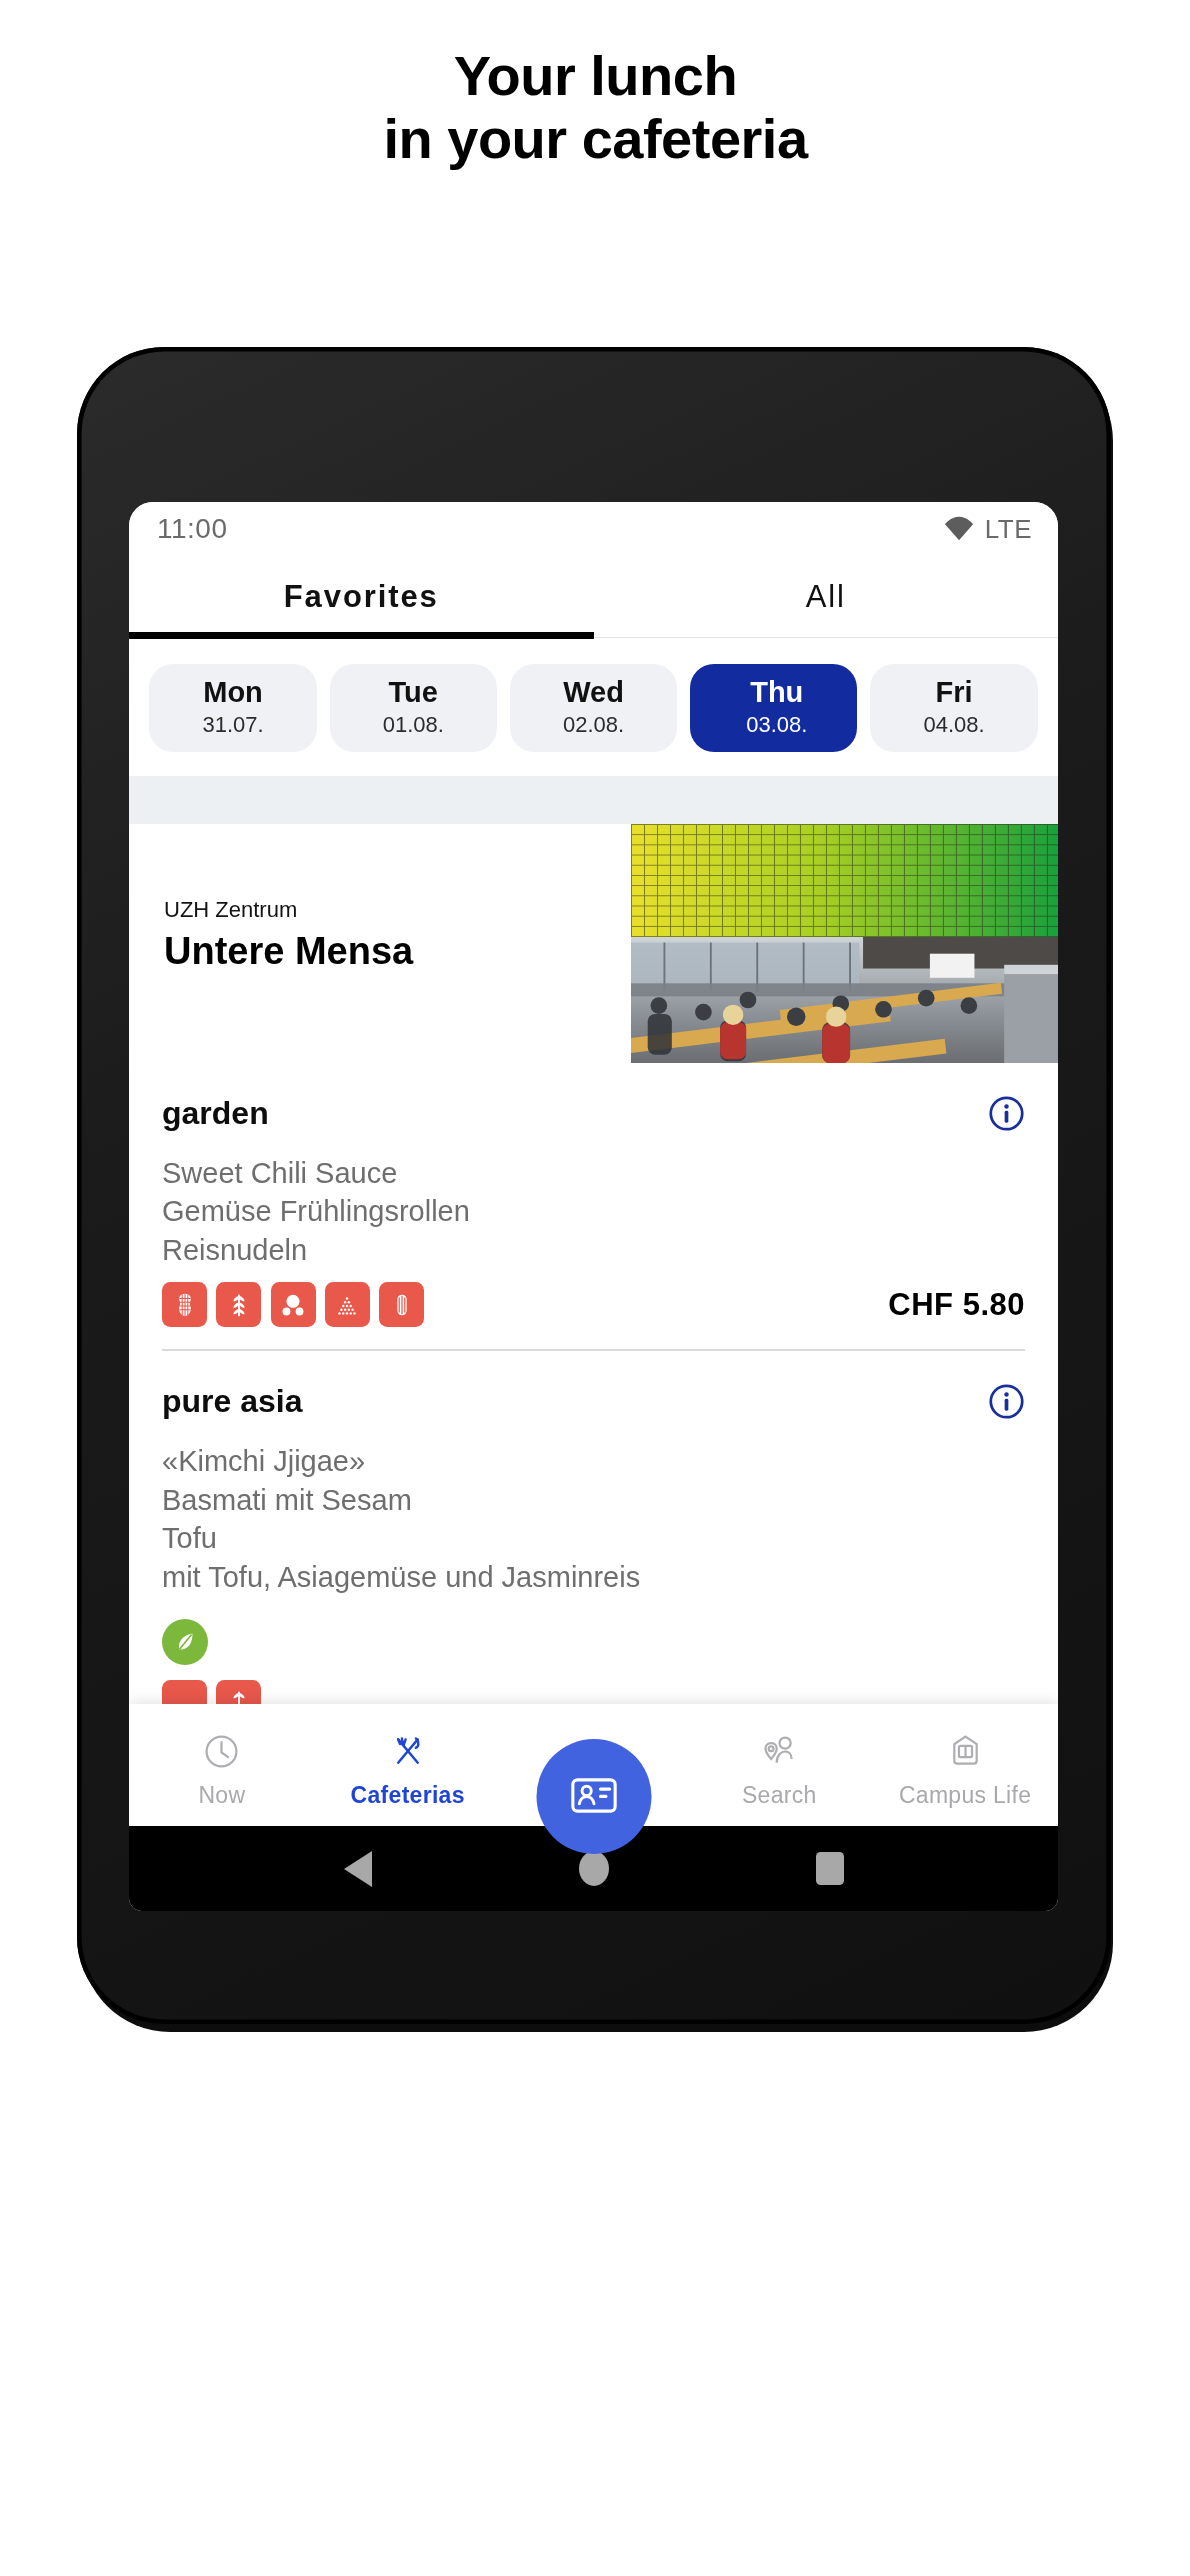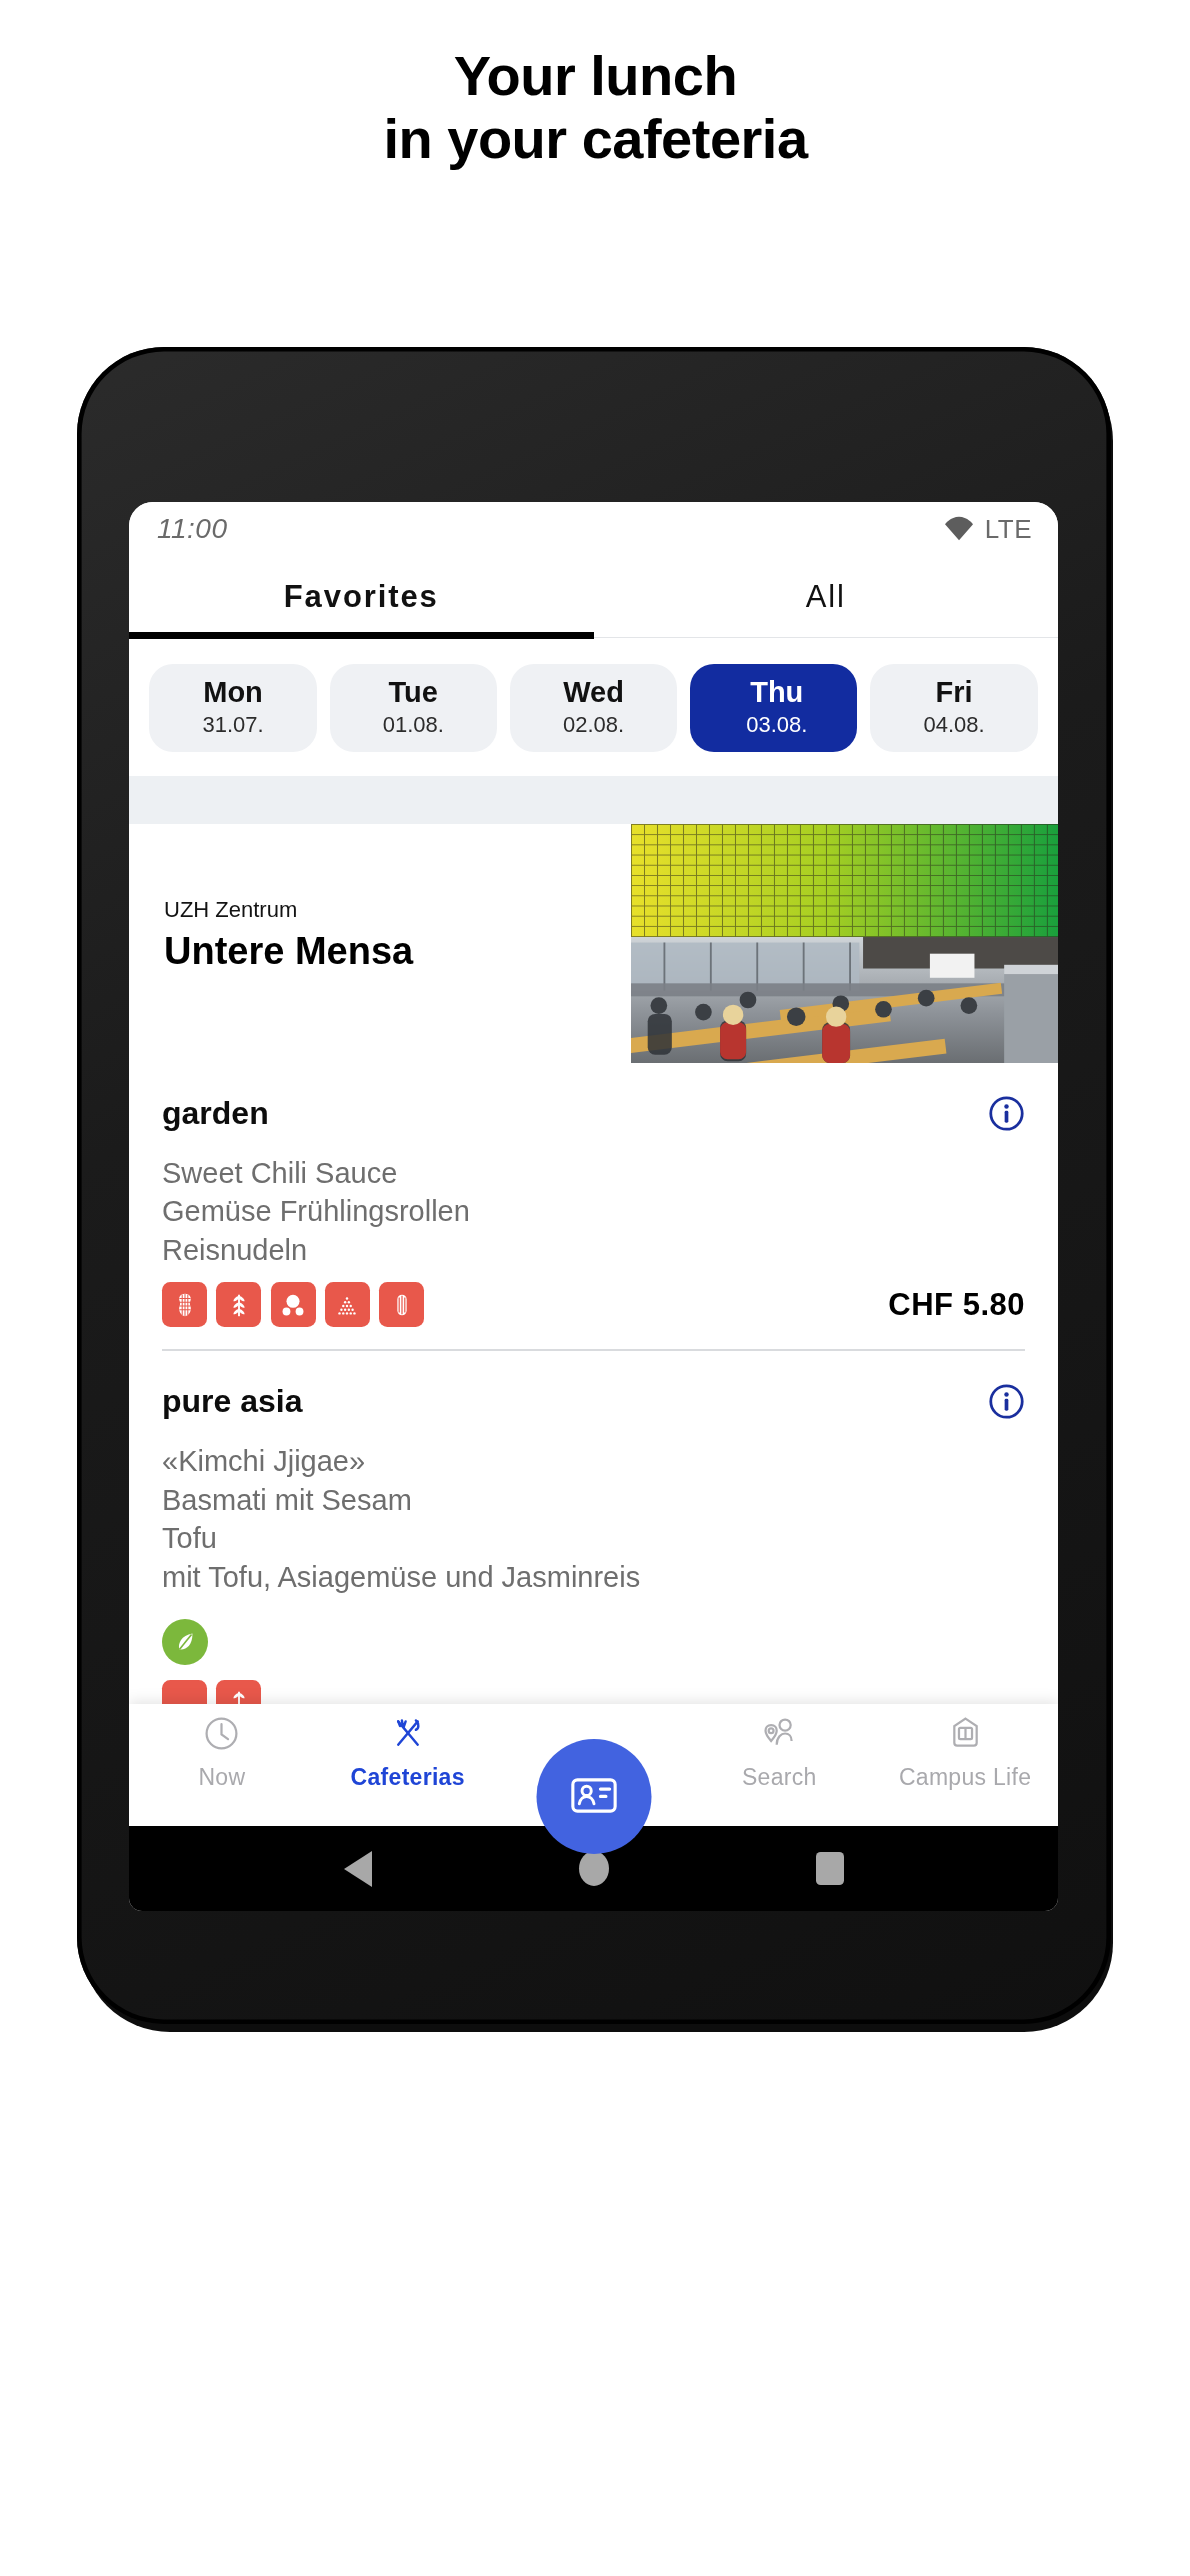--- a/index.html
+++ b/index.html
@@ -57,21 +57,21 @@
 
   
   .status-bar {
     height: 54px;
     display: flex;
     align-items: center;
     justify-content: space-between;
     padding: 0 26px 0 28px;
     background: #ffffff;
   }
-  .status-time { font-size: 28px; color: #6a6a6a; letter-spacing: 0.5px; font-style: italic; }
+  .status-time { font-size: 28px; color: #6a6a6a; letter-spacing: 0.5px; }
   .status-right { display: flex; align-items: center; gap: 9.3px; }
   .status-lte { font-size: 26px; color: #6a6a6a; letter-spacing: 0.5px; }
 
   
   .tabs {
     display: flex;
     height: 82px;
     background: #ffffff;
     border-bottom: 1.9px solid #e3e5e8;
   }
@@ -194,21 +194,21 @@
     height: 122px;
     background: #ffffff;
     filter: drop-shadow(0 -2.8px 6.5px rgba(0,0,0,0.10));
   }
   .nav-notch-svg { position: absolute; inset: 0; width: 100%; height: 100%; }
   .nav-items {
     position: absolute;
     inset: 0;
     display: flex;
     align-items: flex-start;
-    padding-top: 9px;
+    padding-top: 27px;
   }
   .nav-item {
     flex: 1;
     display: flex;
     flex-direction: column;
     align-items: center;
     gap: 7.4px;
   }
   .nav-item.spacer { flex: 1; }
   .nav-label { font-size: 23px; color: #a9a9ad; letter-spacing: 0.3px; }

